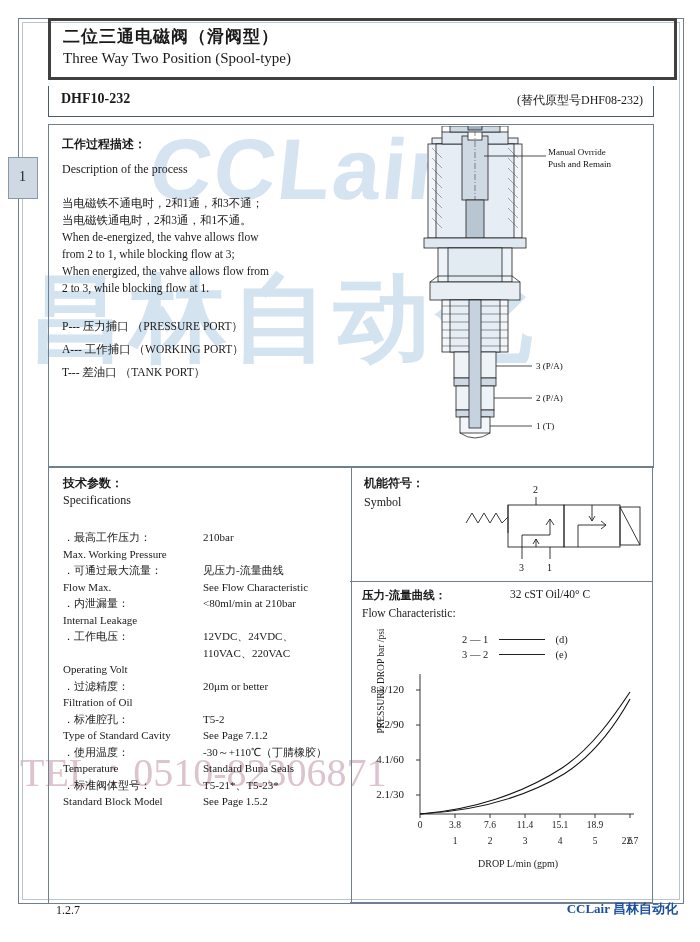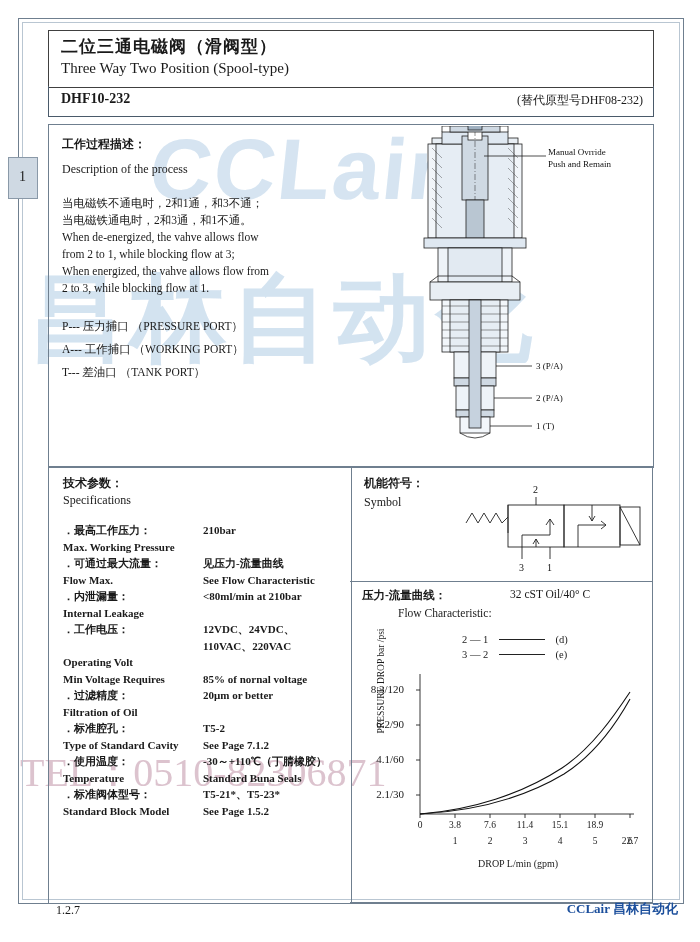--- a/index.html
+++ b/index.html
@@ -42,23 +42,24 @@
   .outer{
     position:absolute;left:18px;top:18px;width:664px;height:884px;
     border:1px solid #6f7f8f;
   }
   .inner-hair{
     position:absolute;left:22px;top:22px;width:656px;height:876px;
     border:1px solid #b9c6d2;
   }
   
   .titlebox{
-    position:absolute;left:48px;top:30px;width:604px;height:56px;
-    border:1px solid #404040;
+    position:absolute;left:48px;top:18px;width:604px;height:56px;
+    border:3px solid #404040;
     background:transparent;
+    padding-left:19px;
   }
   .t-cn{
     position:absolute;left:12px;top:4px;font-size:17px;font-weight:bold;letter-spacing:1px;
   }
   .t-en{
     position:absolute;left:12px;top:29px;font-size:15px;
   }
   .modelbox{
     position:absolute;left:48px;top:86px;width:604px;height:30px;
     border:1px solid #4a5a6a;border-top:none;
@@ -87,42 +88,42 @@
   .desc .gap{height:9px;}
   .ports .p{font-size:11.5px;line-height:23px;}
   
   .specbox{
     position:absolute;left:48px;top:466px;width:302px;height:436px;
     border:1px solid #6f7f8f;
   }
   .spec-title{position:absolute;left:14px;top:8px;font-size:12px;font-weight:bold;}
   .spec-title2{position:absolute;left:14px;top:26px;font-size:12px;text-align:right;}
   table.spec{
-    position:absolute;left:14px;top:55px;width:276px;border-collapse:collapse;font-weight:bold;
+    position:absolute;left:14px;top:62px;width:276px;border-collapse:collapse;
   }
   table.spec td{
     font-size:11px;padding:0 0 0 0;line-height:16.5px;vertical-align:top;
   }
   table.spec td.k{width:140px;}
   table.spec td.v{width:136px;}
   
   .symbolbox{
     position:absolute;left:350px;top:466px;width:302px;height:114px;
     border:1px solid #6f7f8f;border-left:none;
   }
   .sym-t1{position:absolute;left:14px;top:8px;font-size:12px;font-weight:bold;}
   .sym-t2{position:absolute;left:14px;top:28px;font-size:12px;}
   
   .chartbox{
     position:absolute;left:350px;top:580px;width:302px;height:322px;
     border:1px solid #6f7f8f;border-left:none;border-top:none;
   }
   .ch-t1{position:absolute;left:12px;top:8px;font-size:11.5px;font-weight:bold;}
   .ch-t1b{position:absolute;left:160px;top:8px;font-size:11.5px;}
-  .ch-t2{position:absolute;left:12px;top:27px;font-size:11.5px;margin-left:36px;}
+  .ch-t2{position:absolute;left:12px;top:27px;font-size:11.5px;}
   .legend{position:absolute;left:112px;top:52px;font-size:10.5px;line-height:15px;}
   .ytick{position:absolute;font-size:11px;text-align:right;width:40px;}
   .xtick{position:absolute;font-size:9.5px;text-align:center;width:36px;}
   .xtick2{position:absolute;font-size:9.5px;text-align:center;width:36px;}
   .xlabel{position:absolute;font-size:10px;}
   
   .pagenum{position:absolute;left:56px;top:903px;font-size:12px;}
   .brand{
     position:absolute;right:22px;top:900px;font-size:13px;font-weight:bold;color:#1c4f9c;
   }
@@ -291,24 +292,20 @@
           </tr>
       <tr>
             <td class="k">．工作电压：</td>
             <td class="v">12VDC、24VDC、110VAC、220VAC</td>
           </tr>
       <tr>
             <td class="k">Operating Volt</td>
             <td class="v"></td>
           </tr>
       <tr>
-            <td class="k">Min Voltage Requires</td>
-            <td class="v">85% of nornal voltage</td>
-          </tr>
-      <tr>
             <td class="k">．过滤精度：</td>
             <td class="v">20μm or better</td>
           </tr>
       <tr>
             <td class="k">Filtration of Oil</td>
             <td class="v"></td>
           </tr>
       <tr>
             <td class="k">．标准腔孔：</td>
             <td class="v">T5-2</td>

